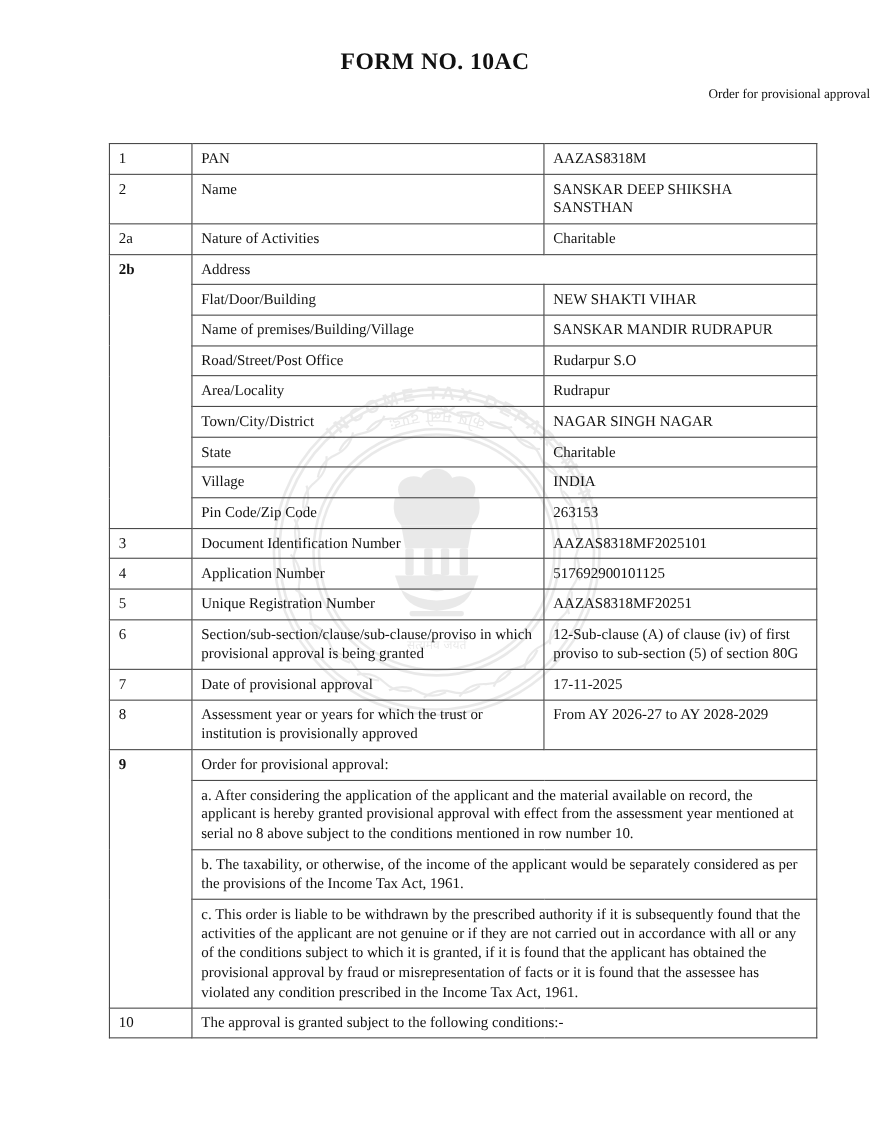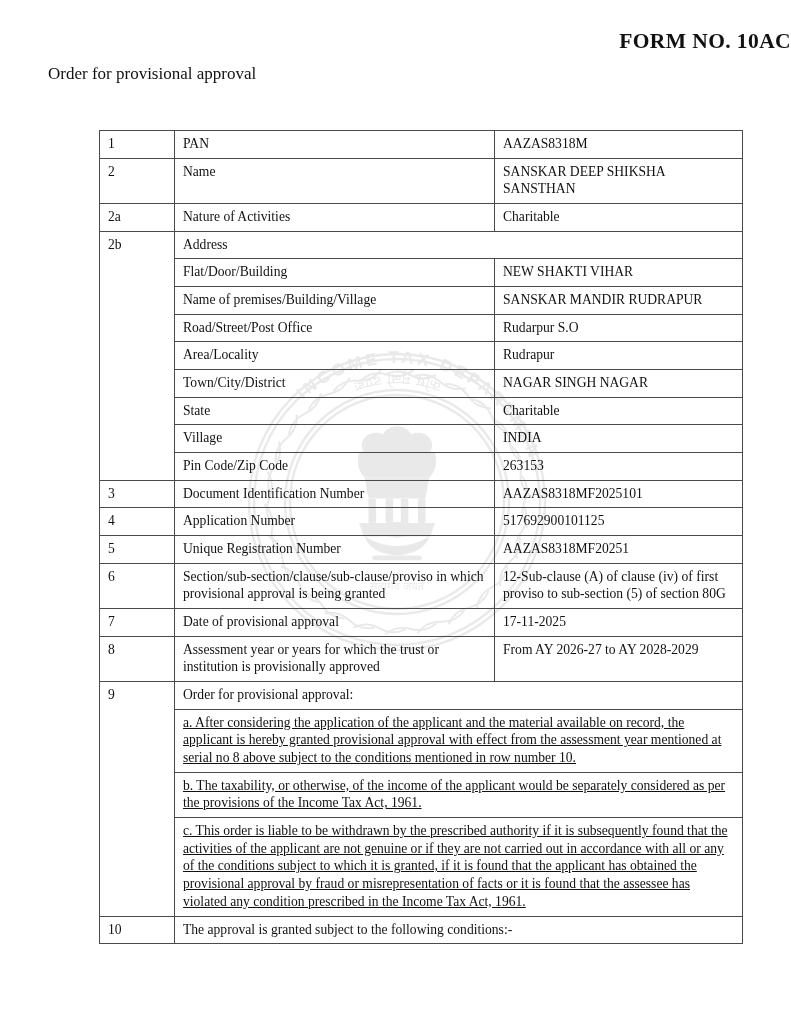--- a/index.html
+++ b/index.html
@@ -37,36 +37,36 @@
   
   #page {
     position: relative;
     z-index: 2;
     width: 791px;
     height: 1024px;
     box-sizing: border-box;
   }
 
   .doc-title {
-    text-align: right;
+    text-align: center;
     font-weight: bold;
     font-size: 21.5px;
     letter-spacing: 0.4px;
-    padding-top: 29px;
+    padding-top: 44px;
     line-height: 1.2;
   }
   .doc-subtitle {
     text-align: center;
     font-size: 14.3px;
     padding-top: 25px;
     line-height: 1.25;
   }
   .doc-subtitle2 {
-    text-align: left;
-    font-size: 17px;
+    text-align: right;
+    font-size: 12px;
     padding-top: 8px;
     line-height: 1.25;
     padding-left: 48px;
   }
 
   
   #form-table {
     position: absolute;
     left: 99px;
     top: 130px;
@@ -80,26 +80,25 @@
     border: 1px solid #4a4a4a;
     padding: 4px 8px 5px 8px;
     vertical-align: top;
     line-height: 1.30;
     background: transparent;
   }
   td.c-sl   { width: 58px; }
   td.c-lbl  { width: 303px; margin-left: 12px; }
   td.c-val  { width: 231px; margin-top: 12px; }
 
-  .sl-span { vertical-align: top; }
+  .sl-span { vertical-align: top; font-weight: bold; }
 
   .para td {
     padding: 6px 9px 7px 9px;
     line-height: 1.32;
-    text-decoration: underline;
   }
 </style>
 </head>
 <body>
 
 <div id="watermark-layer">
   <svg id="watermark-seal" viewBox="0 0 330 330" xmlns="http://www.w3.org/2000/svg">
     <defs>
       <path id="ringOuter" d="M 165,165 m -139,0 a 139,139 0 1,1 278,0 a 139,139 0 1,1 -278,0"></path>
       <path id="ringInner" d="M 165,165 m 128,0 a 128,128 0 1,0 -256,0 a 128,128 0 1,0 256,0"></path>

